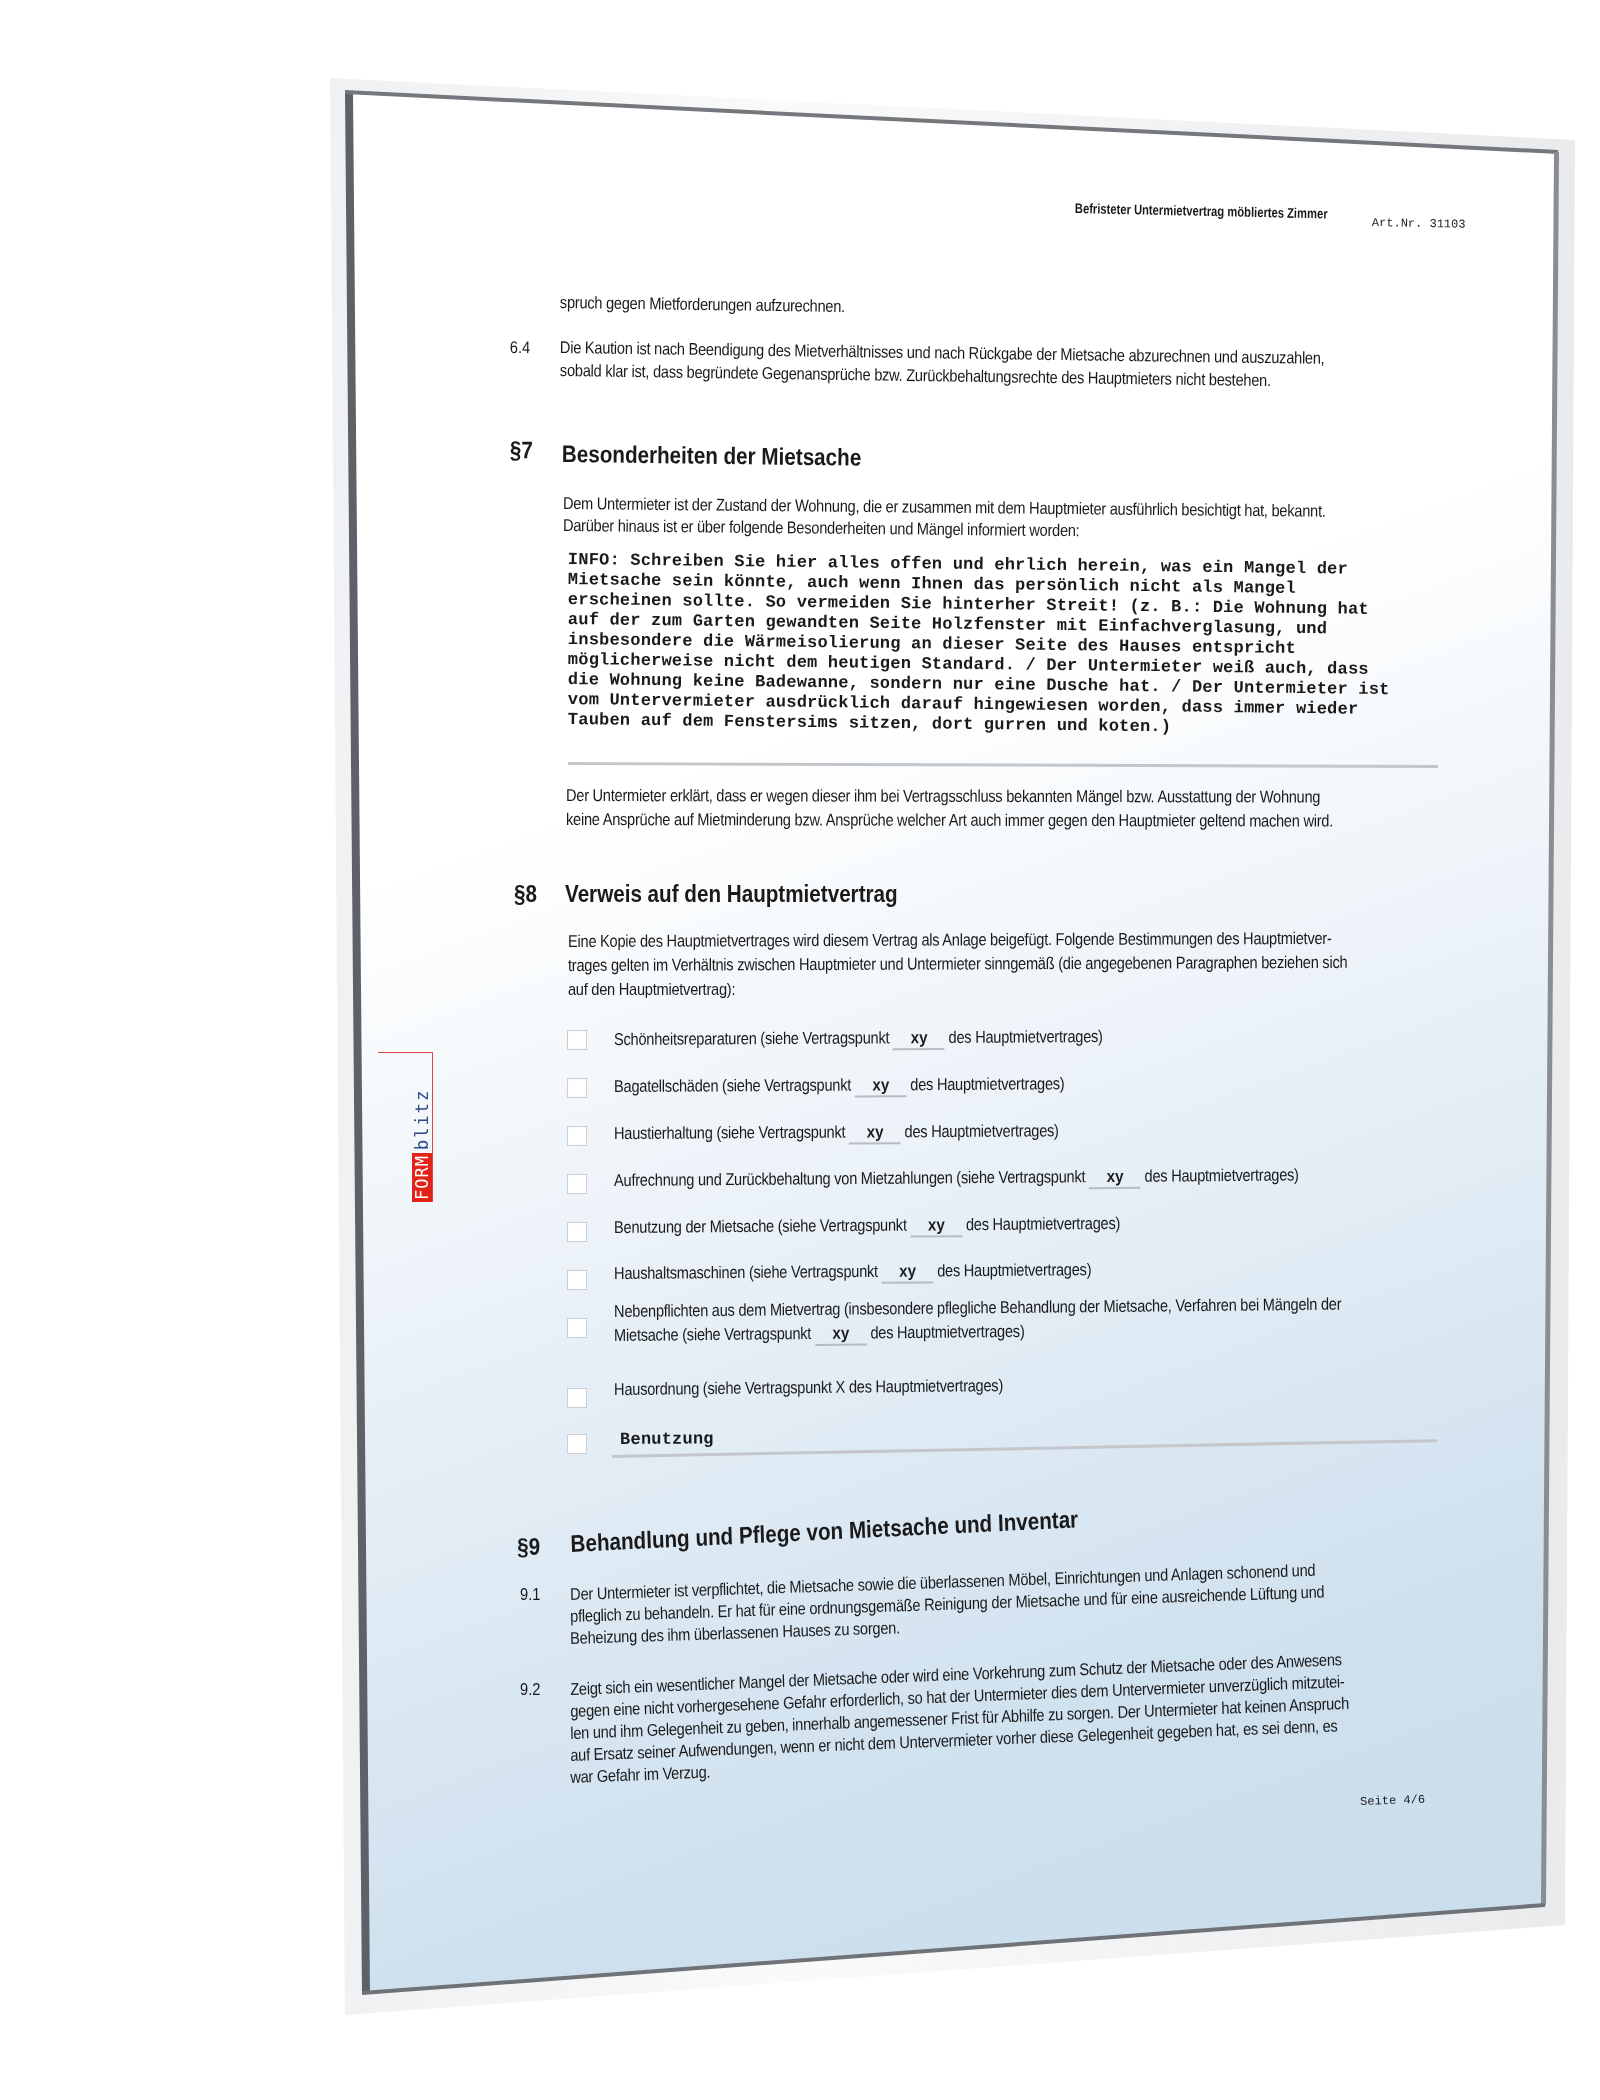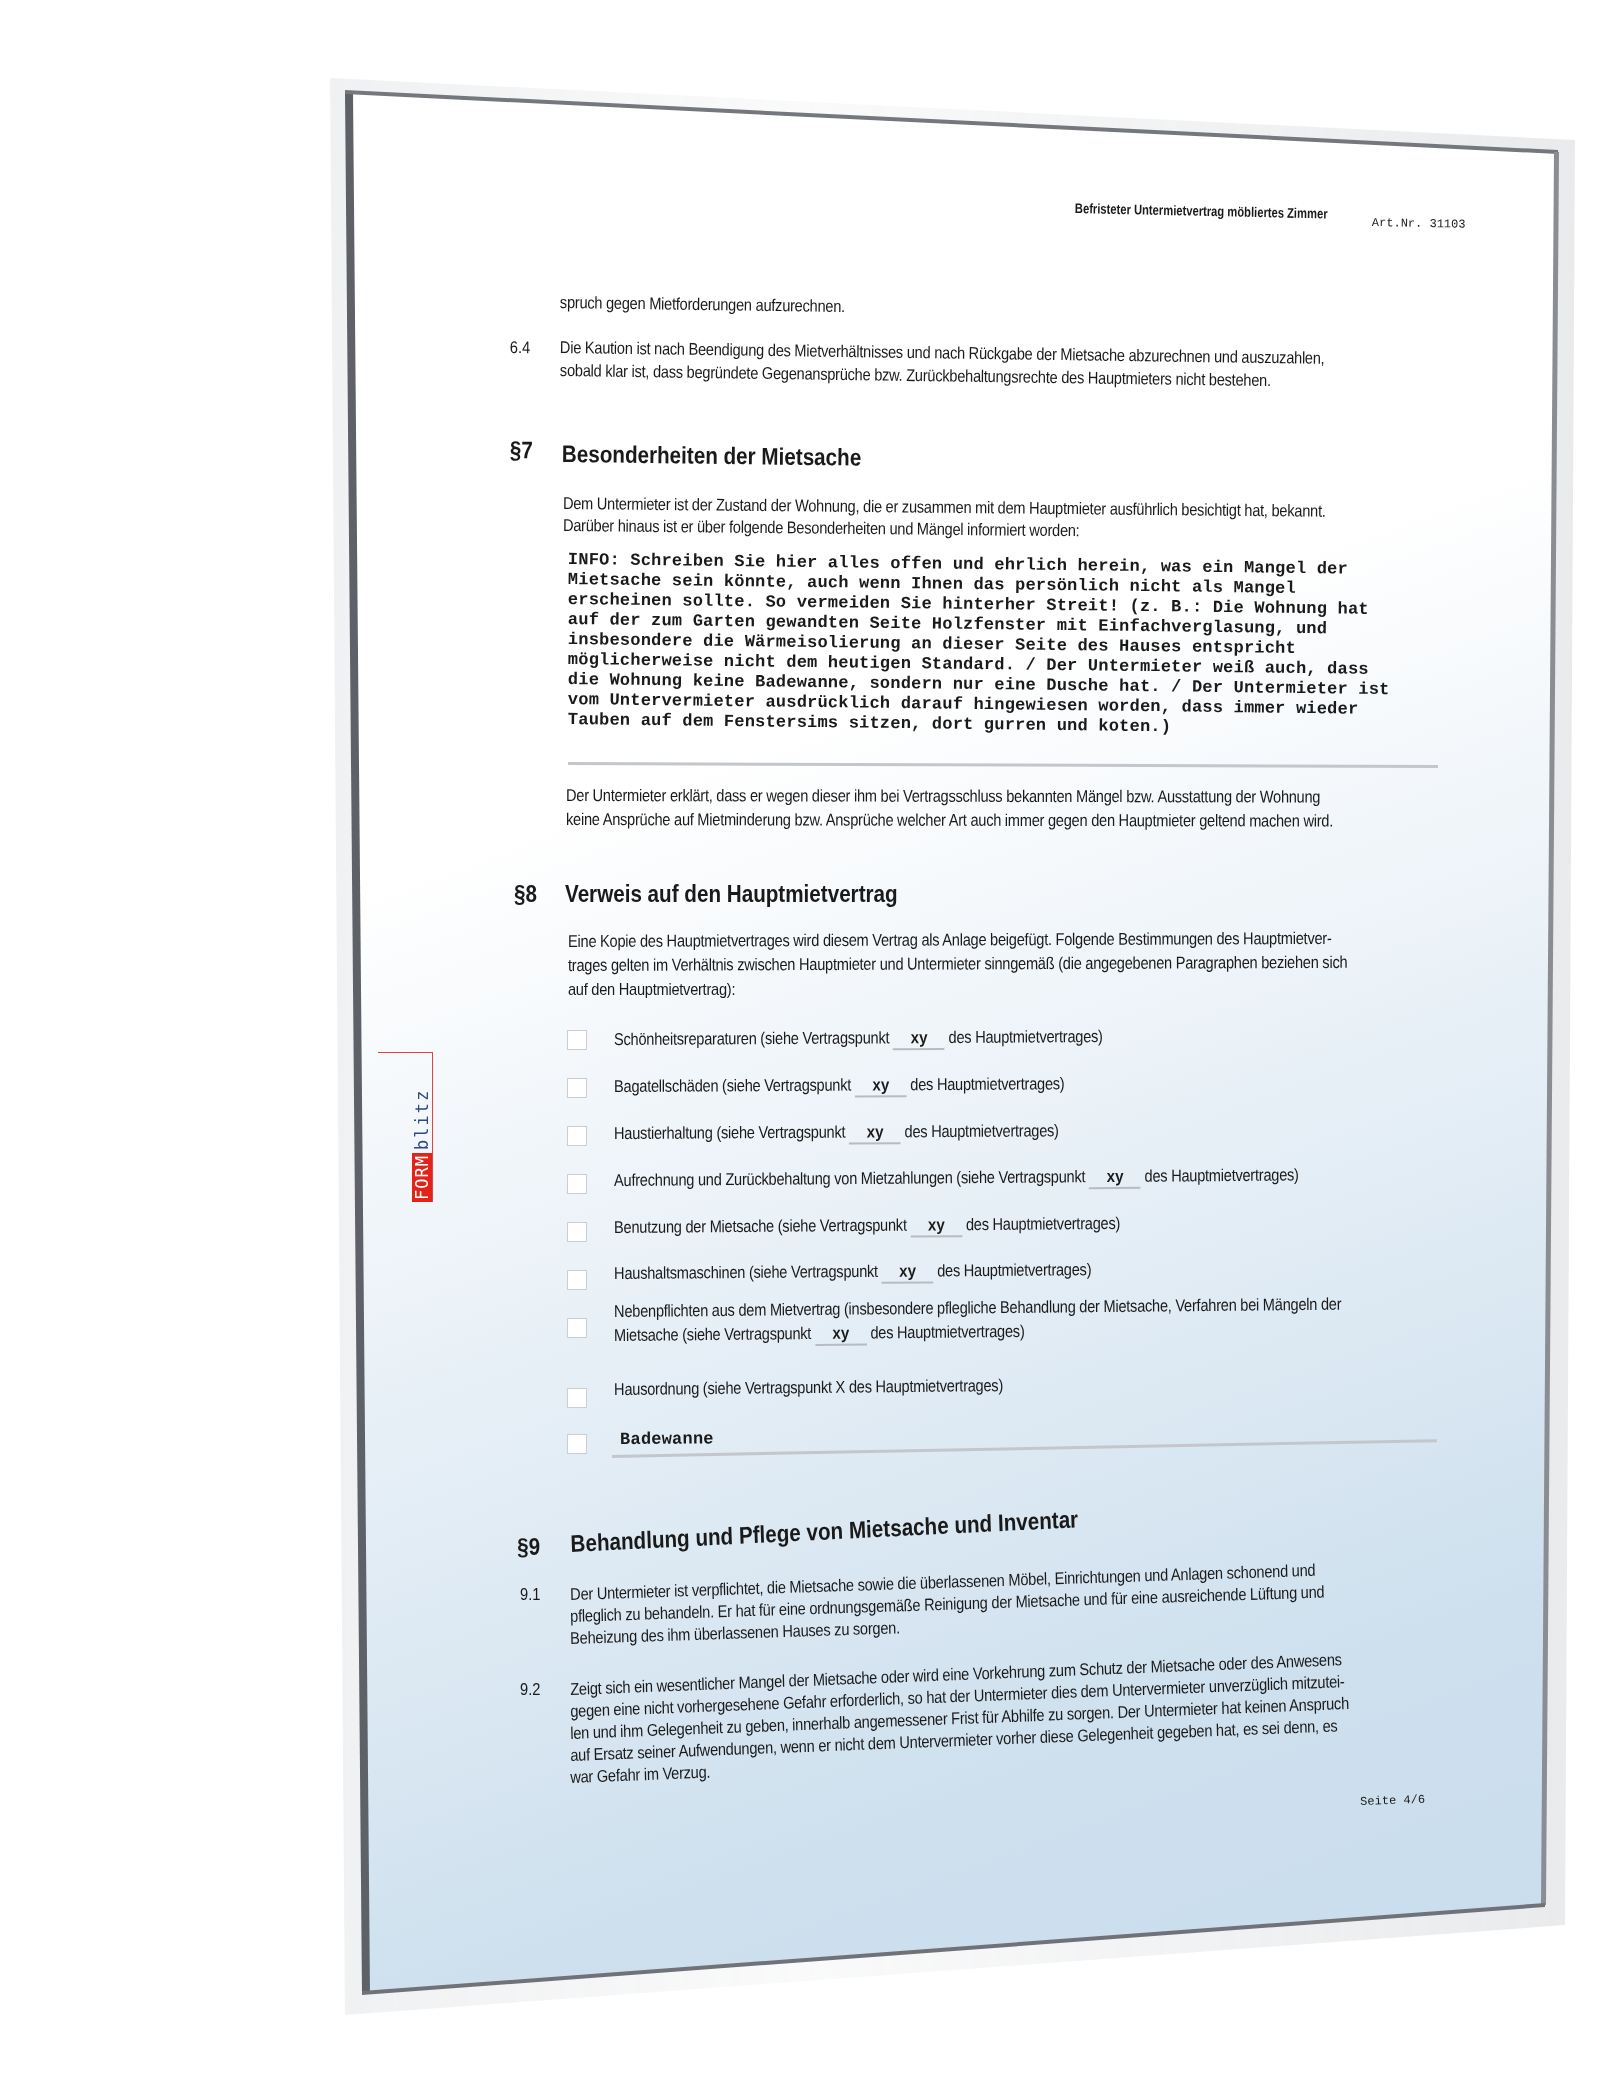--- a/index.html
+++ b/index.html
@@ -147,21 +147,21 @@
     <div class="checkbox" style="left:567px; top:1318px;"></div>
     <div class="t body-text" style="left:614px; top:1302px; transform:scaleX(0.86) rotate(-0.5deg);">Nebenpflichten aus dem Mietvertrag (insbesondere pflegliche Behandlung der Mietsache, Verfahren bei Mängeln der</div>
     <div class="t body-text" style="left:614px; top:1326px; transform:scaleX(0.86) rotate(-0.5deg);"><span>Mietsache (siehe Vertragspunkt</span> <span class="blank" style="width:60px;">xy</span> <span>des Hauptmietvertrages)</span></div>
   </div>
   <div>
     <div class="checkbox" style="left:567px; top:1388px;"></div>
     <div class="t body-text" style="left:614px; top:1380px; transform:scaleX(0.86) rotate(-0.5deg);">Hausordnung (siehe Vertragspunkt X des Hauptmietvertrages)</div>
   </div>
   <div>
     <div class="checkbox" style="left:567px; top:1434px;"></div>
-    <div class="t mono" style="left:620px; top:1430px; transform:rotate(-0.4deg);">Badewanne</div>
+    <div class="t mono" style="left:620px; top:1430px; transform:rotate(-0.4deg);">Benutzung</div>
     <div class="rule" style="left:612px; top:1455px; width:825px; transform:rotate(-1.1deg);"></div>
   </div>
 </div>
 
 <div class="t heading" style="left:517px; top:1533px; transform:scaleX(0.86) rotate(-0.8deg);">§9</div>
 <div class="t heading" style="left:570px; top:1530px; transform:scaleX(0.86) rotate(-2.4deg);">Behandlung und Pflege von Mietsache und Inventar</div>
 
 <div class="t num" style="left:520px; top:1585px; transform:scaleX(0.86);">9.1</div>
 <div class="t body-text" style="left:570px; top:1585px; transform:scaleX(0.86) rotate(-1.6deg);">Der Untermieter ist verpflichtet, die Mietsache sowie die überlassenen Möbel, Einrichtungen und Anlagen schonend und</div>
 <div class="t body-text" style="left:570px; top:1607px; transform:scaleX(0.86) rotate(-1.6deg);">pfleglich zu behandeln. Er hat für eine ordnungsgemäße Reinigung der Mietsache und für eine ausreichende Lüftung und</div>

